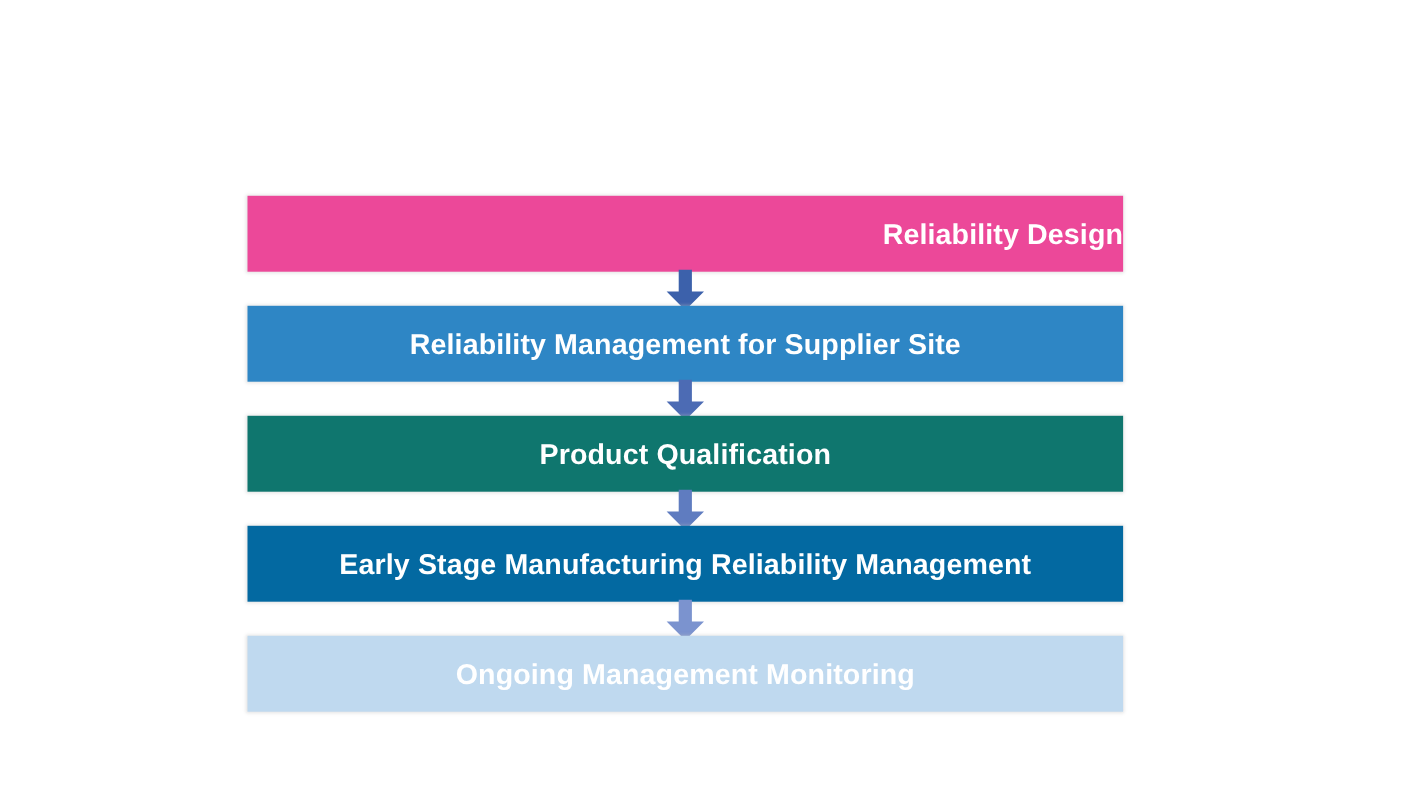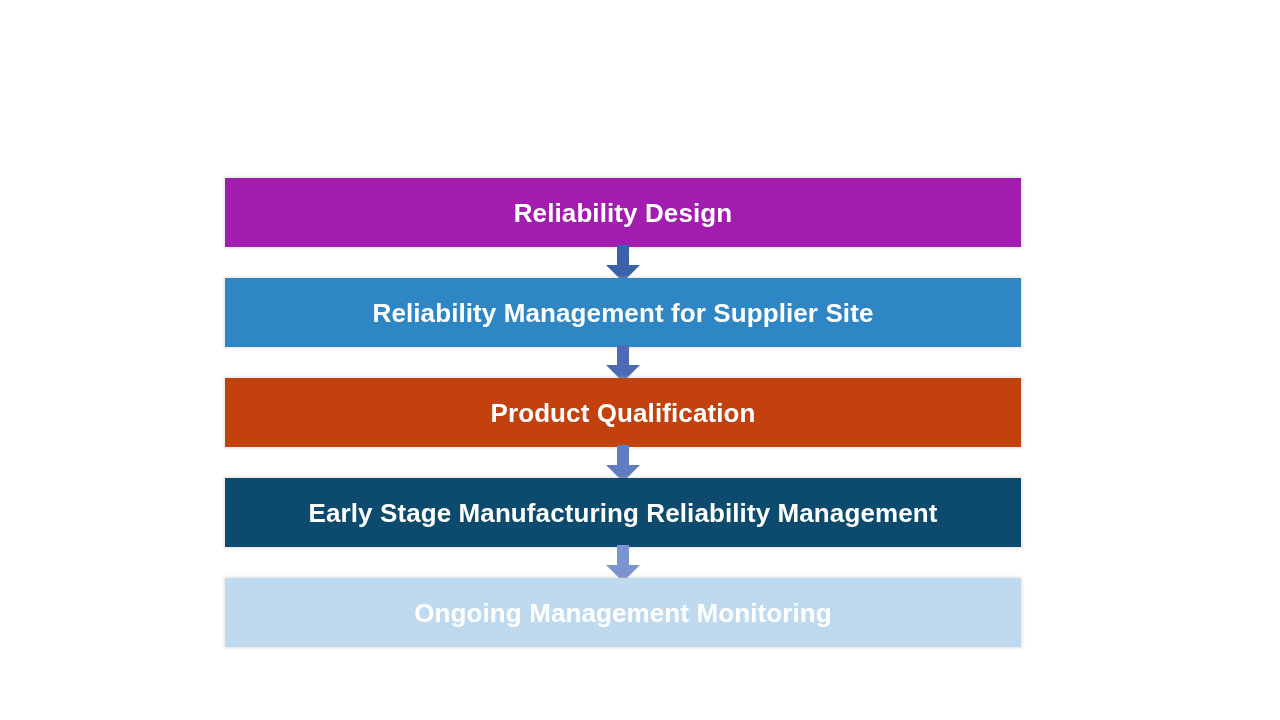--- a/index.html
+++ b/index.html
@@ -60,51 +60,51 @@
     display: block;
   }
 
   
 </style>
 </head>
 <body style="background: rgb(255, 255, 255);">
 
 <div id="flow-diagram">
 
-  <div class="flow-stage" style="background: #a21caf;">
+  <div class="flow-stage" style="background: #ec4899; justify-content: flex-end;">
     <span class="stage-label" style="color: rgb(255, 255, 255);">Reliability Design</span>
   </div>
 
   <div class="flow-connector">
     <svg class="arrow-down" viewBox="0 0 38 37">
       <path d="M13 0 H25 V20 H36 L19 37 L2 20 H13 Z" fill="#3c61ab"></path>
     </svg>
   </div>
 
   <div class="flow-stage" style="background: rgb(46, 134, 197);">
     <span class="stage-label" style="color: rgb(255, 255, 255);">Reliability Management for Supplier Site</span>
   </div>
 
   <div class="flow-connector">
     <svg class="arrow-down" viewBox="0 0 38 37">
       <path d="M13 0 H25 V20 H36 L19 37 L2 20 H13 Z" fill="#4c6bb4"></path>
     </svg>
   </div>
 
-  <div class="flow-stage" style="background: #c2410c; align-items: center;">
+  <div class="flow-stage" style="background: #0f766e; align-items: center;">
     <span class="stage-label" style="color: rgb(255, 255, 255);">Product Qualification</span>
   </div>
 
   <div class="flow-connector">
     <svg class="arrow-down" viewBox="0 0 38 37">
       <path d="M13 0 H25 V20 H36 L19 37 L2 20 H13 Z" fill="#5f7cc0"></path>
     </svg>
   </div>
 
-  <div class="flow-stage" style="background: #0c4a6e;">
+  <div class="flow-stage" style="background: #0369a1;">
     <span class="stage-label" style="color: rgb(255, 255, 255);">Early Stage Manufacturing Reliability Management</span>
   </div>
 
   <div class="flow-connector">
     <svg class="arrow-down" viewBox="0 0 38 37">
       <path d="M13 0 H25 V20 H36 L19 37 L2 20 H13 Z" fill="#7b93cf"></path>
     </svg>
   </div>
 
   <div class="flow-stage" style="background: rgb(191, 217, 239);">

